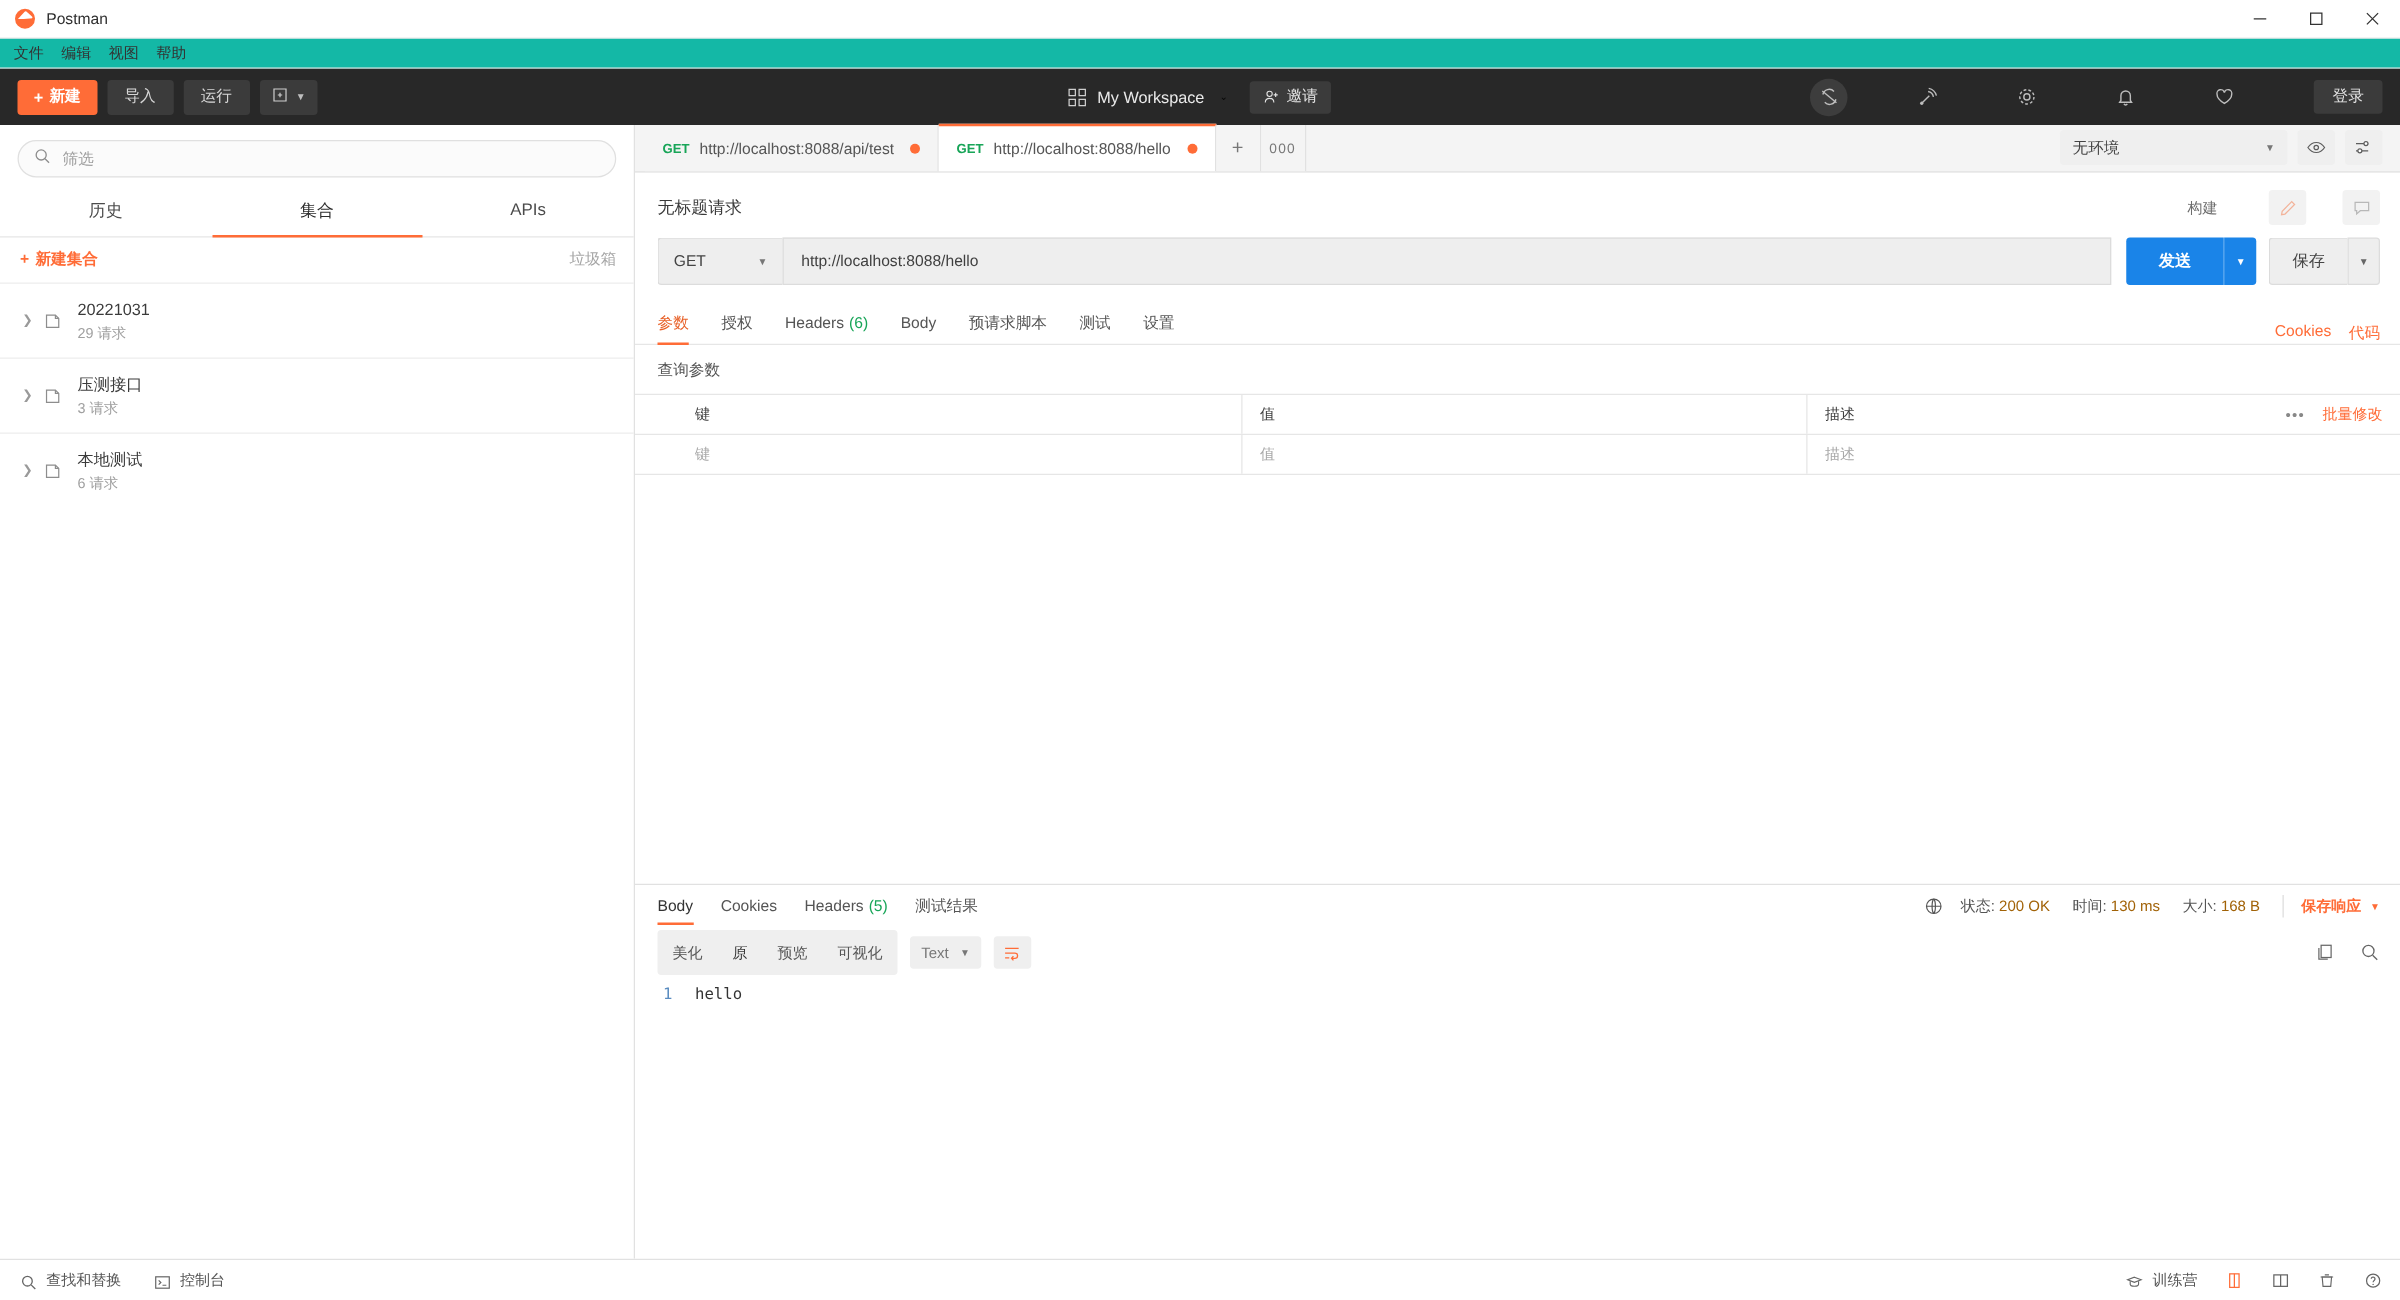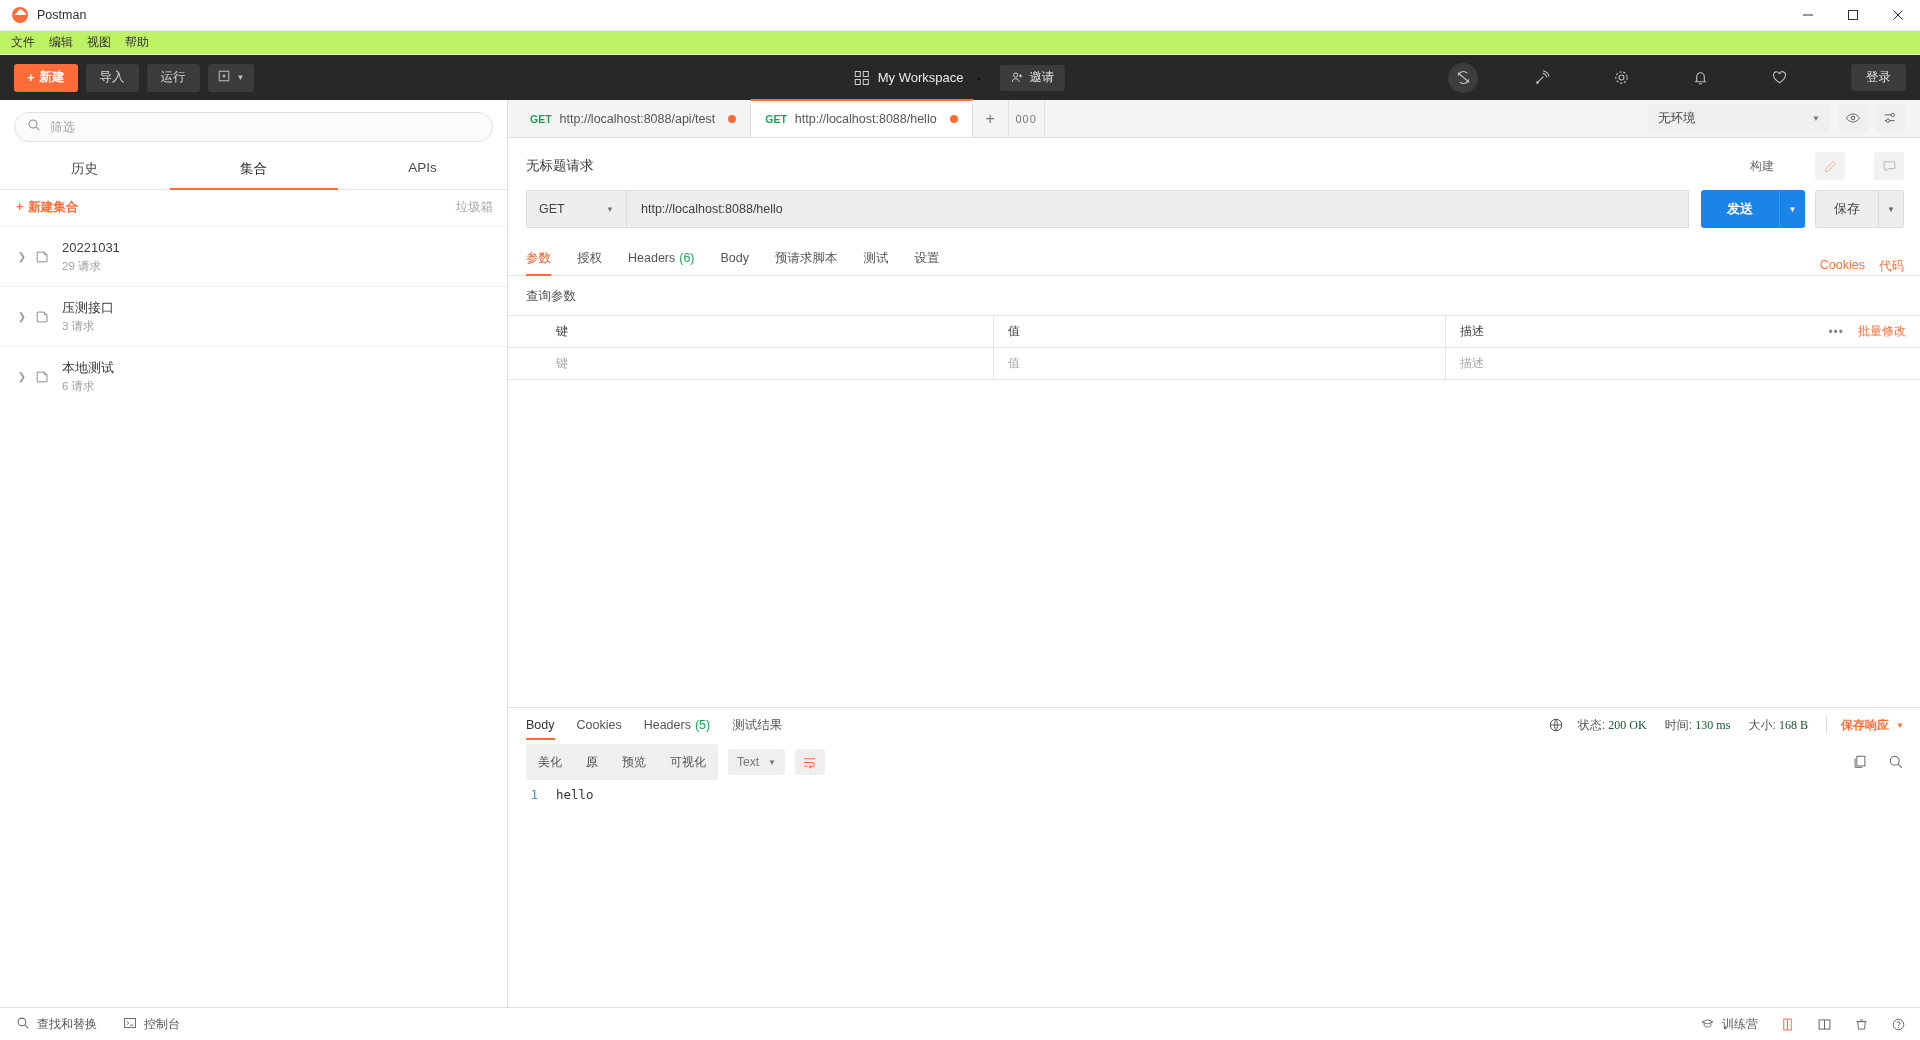--- a/index.html
+++ b/index.html
@@ -28,21 +28,21 @@
   .app-title { font-size: 12.5px; color: #2f2f2f; }
   .win-ctrls { margin-left: auto; display: flex; height: 31px; }
   .win-btn {
     width: 45px; height: 31px; display: flex; align-items: center; justify-content: center;
     color: #444; font-size: 13px;
   }
   .win-btn svg { display: block; }
 
   
   .menubar {
-    height: 24px; background: #bef264; display: flex; align-items: center;
+    height: 24px; background: #14b8a6; display: flex; align-items: center;
     padding-left: 11px; flex: 0 0 24px; border-bottom: 1px solid #ebebeb;
   }
   .menu-item { font-size: 12px; color: #333; margin-right: 14px; }
 
   
   .toolbar {
     height: 45px; background: #282828; display: flex; align-items: center;
     padding: 0 14px; flex: 0 0 45px; position: relative;
   }
   .tb-btn {
@@ -252,21 +252,21 @@
     display: flex; align-items: center; position: relative;
   }
   .resp-tab.active { color: #333; }
   .resp-tab.active::after {
     content: ""; position: absolute; bottom: 2px; left: 0; right: 0; height: 2px; background: #ff6c37;
   }
   .resp-tab .cnt { color: #18a558; margin-left: 4px; }
   .resp-meta { margin-left: auto; display: flex; align-items: center; font-size: 12px; color: #555; }
   .resp-meta .globe { margin-right: 14px; color: #555; display: flex; }
   .resp-meta .mi { margin-right: 18px; }
-  .resp-meta .val { color: #14532d; font-family: Liberation Serif, serif; }
+  .resp-meta .val { color: #a16207; }
   .resp-meta .divider { width: 1px; height: 18px; background: #ddd; margin: 0 14px 0 0; }
   .resp-meta .save-resp { color: #ff6c37; font-weight: 600; }
   .resp-meta .save-caret2 { color: #ff6c37; font-size: 8px; margin-left: 7px; }
 
   .resp-toolbar { display: flex; align-items: center; padding: 4px 16px 0 18px; height: 36px; }
   .fmt-group {
     display: flex; background: #efefef; border-radius: 3px; height: 36px; align-items: center;
   }
   .fmt-btn { font-size: 12px; color: #555; padding: 0 12px; line-height: 26px; }
   .fmt-btn.active { color: #333; }
@@ -285,21 +285,21 @@
   .resp-body { flex: 1; padding: 9px 0 0 0; display: flex; min-height: 0; }
   .code-line { display: flex; font-family: "DejaVu Sans Mono", "Liberation Mono", monospace; font-size: 12.5px; }
   .ln { width: 48px; text-align: right; color: #5a8cc0; padding-right: 18px; }
   .code-txt { color: #333; }
 
   
   .statusbar {
     height: 33px; flex: 0 0 33px; border-top: 1px solid #e1e1e1; background: #fff;
     display: flex; align-items: center; padding: 0 14px 0 16px;
   }
-  .sb-item { display: flex; align-items: flex-start; font-size: 12px; color: #555; margin-right: 26px; }
+  .sb-item { display: flex; align-items: flex-end; font-size: 12px; color: #555; margin-right: 26px; }
   .sb-item .si { margin-right: 7px; display: flex; }
   .sb-right { margin-left: auto; display: flex; align-items: center; }
   .sb-right .sb-item { margin-right: 0; margin-left: 22px; }
   .sb-icon { color: #666; display: flex; }
   .sb-icon.orange { color: #ff6c37; }
 </style>
 </head>
 <body>
 
 <div class="titlebar">

